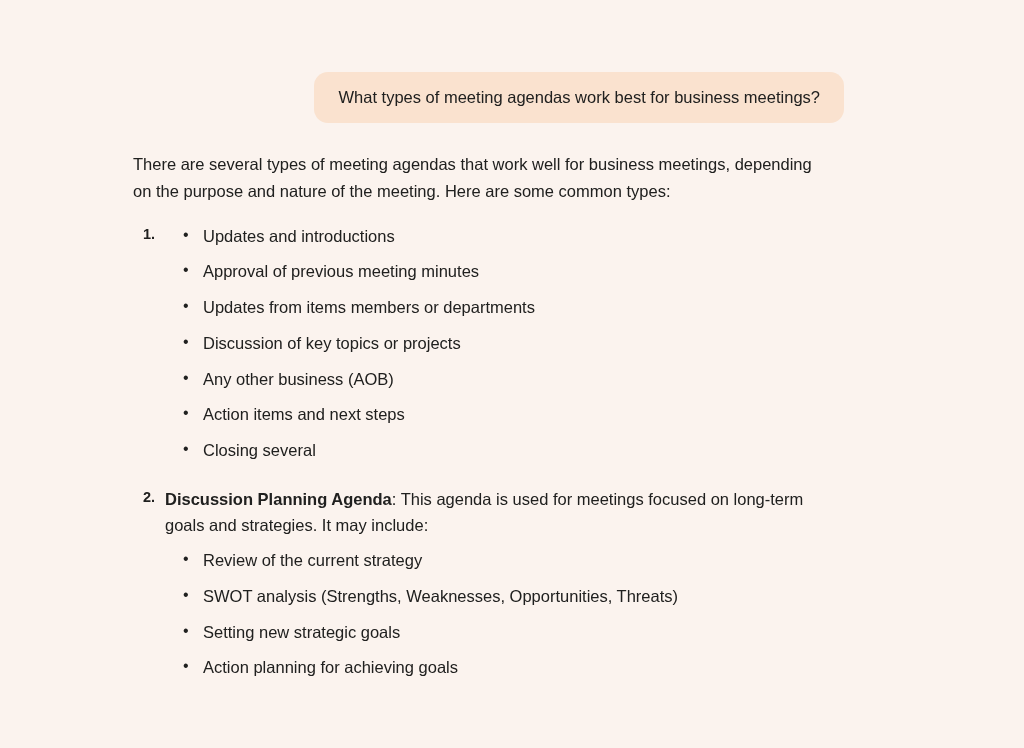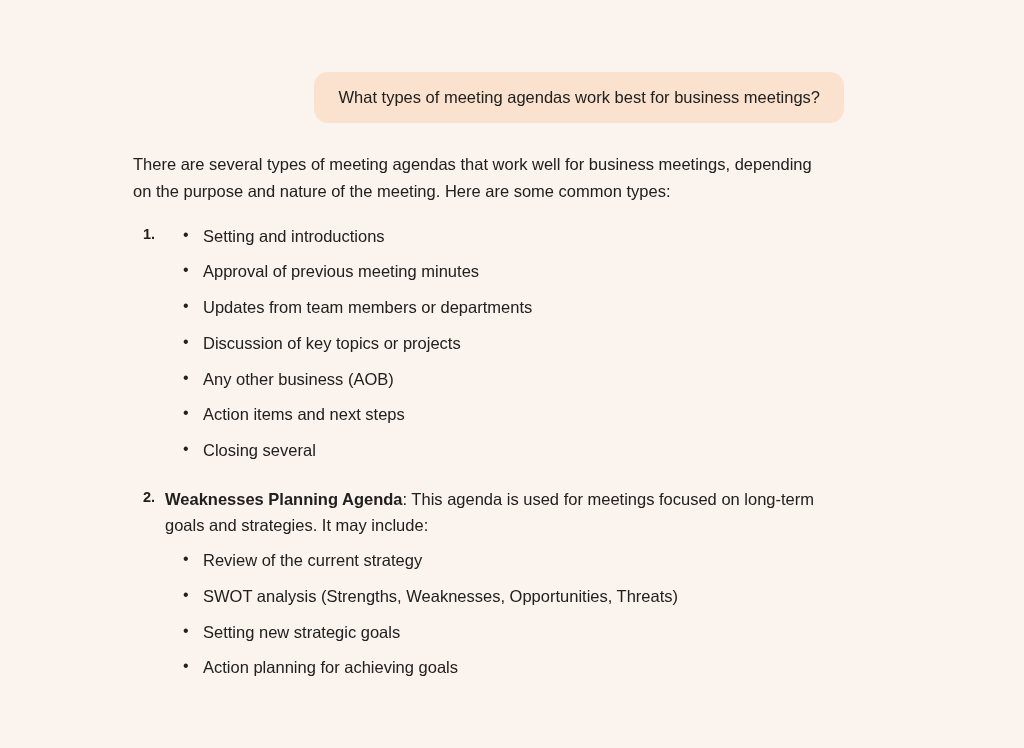--- a/index.html
+++ b/index.html
@@ -103,34 +103,34 @@
 
   <div class="response">
 
     <p class="intro">There are several types of meeting agendas that work well for business meetings, depending on the purpose and nature of the meeting. Here are some common types:</p>
 
     <ol class="numbered">
 
       <li>
         <span class="num">1.</span>
         <ul class="bullets">
-          <li>Setting and introductions</li>
+          <li>Updates and introductions</li>
           <li>Approval of previous meeting minutes</li>
-          <li>Updates from team members or departments</li>
+          <li>Updates from items members or departments</li>
           <li>Discussion of key topics or projects</li>
           <li>Any other business (AOB)</li>
           <li>Action items and next steps</li>
           <li>Closing several</li>
         </ul>
       </li>
 
       <li>
         <span class="num">2.</span>
         <p class="li-head">
-          <b>Weaknesses Planning Agenda</b><span>: This agenda is used for meetings focused on long-term goals and strategies. It may include:</span>
+          <b>Discussion Planning Agenda</b><span>: This agenda is used for meetings focused on long-term goals and strategies. It may include:</span>
         </p>
         <ul class="bullets">
           <li>Review of the current strategy</li>
           <li>SWOT analysis (Strengths, Weaknesses, Opportunities, Threats)</li>
           <li>Setting new strategic goals</li>
           <li>Action planning for achieving goals</li>
 
         </ul>
       </li>
 

